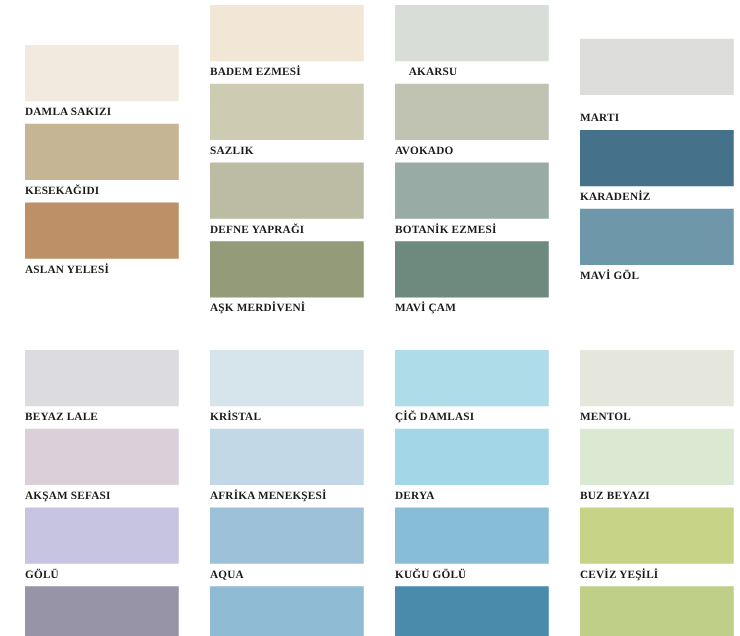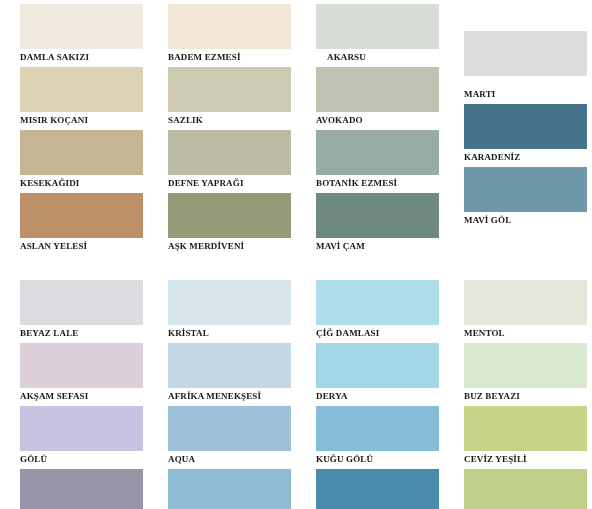--- a/index.html
+++ b/index.html
@@ -75,24 +75,20 @@
 <div id="palette-page" style="background-color: rgb(255, 255, 255);">
 
   <div class="palette-section" id="section-neutrals">
 
     <div class="palette-column">
       <div class="swatch-cell">
         <span class="swatch-chip" style="background-color: rgb(241, 235, 223);"></span>
         <span class="swatch-label" style="color: rgb(26, 26, 24);">DAMLA SAKIZI</span>
       </div>
       <div class="swatch-cell">
-        <span class="swatch-chip" style="background-color: rgb(223, 211, 182);"></span>
-        <span class="swatch-label" style="color: rgb(26, 26, 24);">MISIR KOÇANI</span>
-      </div>
-      <div class="swatch-cell">
         <span class="swatch-chip" style="background-color: rgb(198, 181, 148);"></span>
         <span class="swatch-label" style="color: rgb(26, 26, 24);">KESEKAĞIDI</span>
       </div>
       <div class="swatch-cell">
         <span class="swatch-chip" style="background-color: rgb(190, 144, 104);"></span>
         <span class="swatch-label" style="color: rgb(26, 26, 24);">ASLAN YELESİ</span>
       </div>
     </div>
 
     <div class="palette-column">

